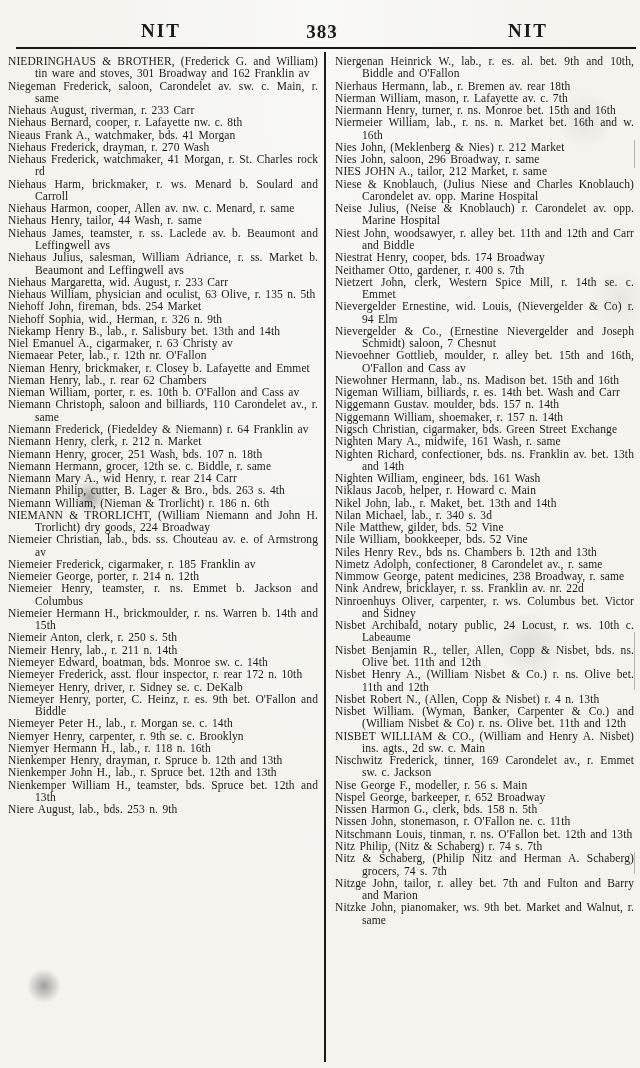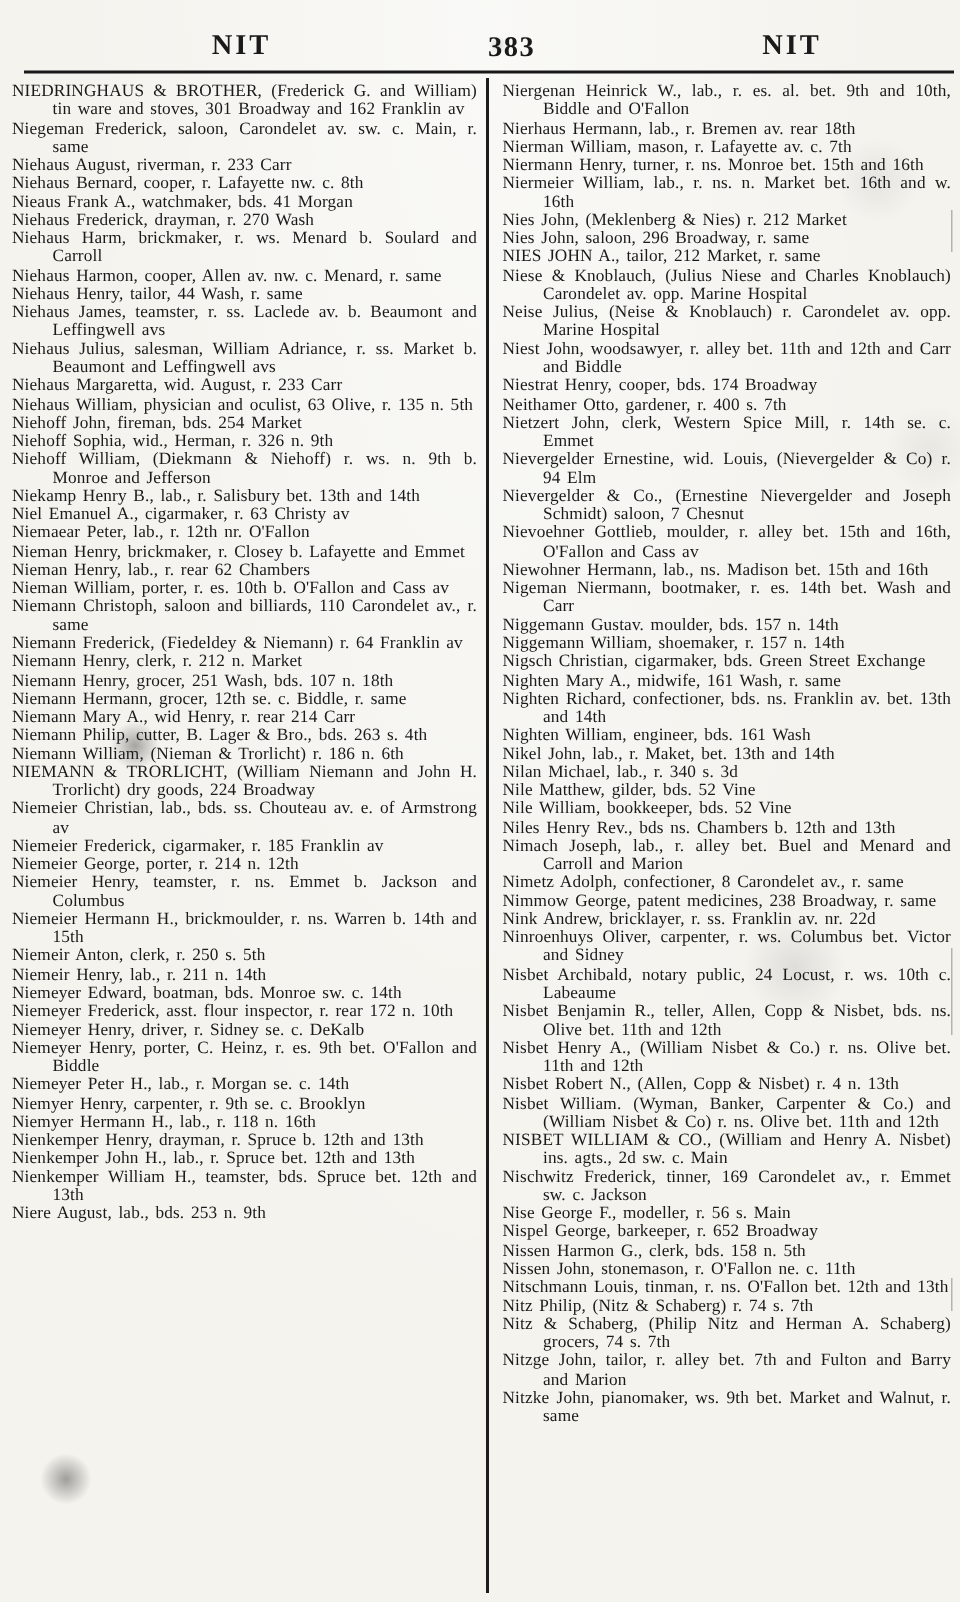--- a/index.html
+++ b/index.html
@@ -20,21 +20,21 @@
       radial-gradient(circle at 332px 30px, rgba(100,100,100,0.22), rgba(100,100,100,0) 6px),
       radial-gradient(circle at 620px 300px, rgba(120,120,120,0.10), rgba(120,120,120,0) 30px),
       radial-gradient(ellipse at 50% 0%, rgba(255,255,255,0.5), rgba(255,255,255,0) 60%);
   }
   .header{position:absolute;top:18px;left:0;right:0;height:28px;}
   .running-head{
     position:absolute;transform:translateX(-50%);
     font-weight:700;font-size:19px;letter-spacing:2px;white-space:nowrap;
   }
   .rh-left{left:161px;top:2px;}
-  .rh-center{left:341px;top:3px;letter-spacing:1px;}
+  .rh-center{left:322px;top:3px;letter-spacing:1px;}
   .rh-right{left:528px;top:2px;}
   .rule{position:absolute;top:47px;left:16px;width:620px;height:2px;background:#181818;}
   .cols{
     position:absolute;top:52px;left:0;width:640px;height:1010px;
     display:flex;align-items:stretch;justify-content:flex-end;
   }
   .col{box-sizing:border-box;font-size:11.5px;line-height:12.27px;}
   .col-left{width:324px;padding:3px 6px 0 8px;}
   .col-right{width:316px;border-left:2px solid #1c1c1c;padding:3px 6px 0 9px;}
   .entry{
@@ -60,30 +60,30 @@
   </div>
   <div class="rule"></div>
   <div class="cols">
     <div class="col col-left">
         <p class="entry">NIEDRINGHAUS &amp; BROTHER, (Frederick G. and William) tin ware and stoves, 301 Broadway and 162 Franklin av</p>
         <p class="entry">Niegeman Frederick, saloon, Carondelet av. sw. c. Main, r. same</p>
         <p class="entry">Niehaus August, riverman, r. 233 Carr</p>
         <p class="entry">Niehaus Bernard, cooper, r. Lafayette nw. c. 8th</p>
         <p class="entry">Nieaus Frank A., watchmaker, bds. 41 Morgan</p>
         <p class="entry">Niehaus Frederick, drayman, r. 270 Wash</p>
+        <p class="entry">Niehaus Frederick, watchmaker, 41 Morgan, r. St. Charles rock rd</p>
         <p class="entry">Niehaus Harm, brickmaker, r. ws. Menard b. Soulard and Carroll</p>
         <p class="entry">Niehaus Harmon, cooper, Allen av. nw. c. Menard, r. same</p>
         <p class="entry">Niehaus Henry, tailor, 44 Wash, r. same</p>
         <p class="entry">Niehaus James, teamster, r. ss. Laclede av. b. Beaumont and Leffingwell avs</p>
         <p class="entry">Niehaus Julius, salesman, William Adriance, r. ss. Market b. Beaumont and Leffingwell avs</p>
         <p class="entry">Niehaus Margaretta, wid. August, r. 233 Carr</p>
         <p class="entry">Niehaus William, physician and oculist, 63 Olive, r. 135 n. 5th</p>
         <p class="entry">Niehoff John, fireman, bds. 254 Market</p>
         <p class="entry">Niehoff Sophia, wid., Herman, r. 326 n. 9th</p>
-        <p class="entry">Niehoff William, (Diekmann &amp; Niehoff) r. ws. n. 9th b. Monroe and Jefferson</p>
         <p class="entry">Niekamp Henry B., lab., r. Salisbury bet. 13th and 14th</p>
         <p class="entry">Niel Emanuel A., cigarmaker, r. 63 Christy av</p>
         <p class="entry">Niemaear Peter, lab., r. 12th nr. O'Fallon</p>
         <p class="entry">Nieman Henry, brickmaker, r. Closey b. Lafayette and Emmet</p>
         <p class="entry">Nieman Henry, lab., r. rear 62 Chambers</p>
         <p class="entry">Nieman William, porter, r. es. 10th b. O'Fallon and Cass av</p>
         <p class="entry">Niemann Christoph, saloon and billiards, 110 Carondelet av., r. same</p>
         <p class="entry">Niemann Frederick, (Fiedeldey &amp; Niemann) r. 64 Franklin av</p>
         <p class="entry">Niemann Henry, clerk, r. 212 n. Market</p>
         <p class="entry">Niemann Henry, grocer, 251 Wash, bds. 107 n. 18th</p>
@@ -123,33 +123,33 @@
         <p class="entry">Niese &amp; Knoblauch, (Julius Niese and Charles Knoblauch) Carondelet av. opp. Marine Hospital</p>
         <p class="entry">Neise Julius, (Neise &amp; Knoblauch) r. Carondelet av. opp. Marine Hospital</p>
         <p class="entry">Niest John, woodsawyer, r. alley bet. 11th and 12th and Carr and Biddle</p>
         <p class="entry">Niestrat Henry, cooper, bds. 174 Broadway</p>
         <p class="entry">Neithamer Otto, gardener, r. 400 s. 7th</p>
         <p class="entry">Nietzert John, clerk, Western Spice Mill, r. 14th se. c. Emmet</p>
         <p class="entry">Nievergelder Ernestine, wid. Louis, (Nievergelder &amp; Co) r. 94 Elm</p>
         <p class="entry">Nievergelder &amp; Co., (Ernestine Nievergelder and Joseph Schmidt) saloon, 7 Chesnut</p>
         <p class="entry">Nievoehner Gottlieb, moulder, r. alley bet. 15th and 16th, O'Fallon and Cass av</p>
         <p class="entry">Niewohner Hermann, lab., ns. Madison bet. 15th and 16th</p>
-        <p class="entry">Nigeman Niermann, bootmaker, r. es. 14th bet. Wash and Carr</p>
+        <p class="entry">Nigeman William, billiards, r. es. 14th bet. Wash and Carr</p>
         <p class="entry">Niggemann Gustav. moulder, bds. 157 n. 14th</p>
         <p class="entry">Niggemann William, shoemaker, r. 157 n. 14th</p>
         <p class="entry">Nigsch Christian, cigarmaker, bds. Green Street Exchange</p>
         <p class="entry">Nighten Mary A., midwife, 161 Wash, r. same</p>
         <p class="entry">Nighten Richard, confectioner, bds. ns. Franklin av. bet. 13th and 14th</p>
         <p class="entry">Nighten William, engineer, bds. 161 Wash</p>
+        <p class="entry">Niklaus Jacob, helper, r. Howard c. Main</p>
         <p class="entry">Nikel John, lab., r. Maket, bet. 13th and 14th</p>
         <p class="entry">Nilan Michael, lab., r. 340 s. 3d</p>
         <p class="entry">Nile Matthew, gilder, bds. 52 Vine</p>
         <p class="entry">Nile William, bookkeeper, bds. 52 Vine</p>
         <p class="entry">Niles Henry Rev., bds ns. Chambers b. 12th and 13th</p>
-        <p class="entry">Nimach Joseph, lab., r. alley bet. Buel and Menard and Carroll and Marion</p>
         <p class="entry">Nimetz Adolph, confectioner, 8 Carondelet av., r. same</p>
         <p class="entry">Nimmow George, patent medicines, 238 Broadway, r. same</p>
         <p class="entry">Nink Andrew, bricklayer, r. ss. Franklin av. nr. 22d</p>
         <p class="entry">Ninroenhuys Oliver, carpenter, r. ws. Columbus bet. Victor and Sidney</p>
         <p class="entry">Nisbet Archibald, notary public, 24 Locust, r. ws. 10th c. Labeaume</p>
         <p class="entry">Nisbet Benjamin R., teller, Allen, Copp &amp; Nisbet, bds. ns. Olive bet. 11th and 12th</p>
         <p class="entry">Nisbet Henry A., (William Nisbet &amp; Co.) r. ns. Olive bet. 11th and 12th</p>
         <p class="entry">Nisbet Robert N., (Allen, Copp &amp; Nisbet) r. 4 n. 13th</p>
         <p class="entry">Nisbet William. (Wyman, Banker, Carpenter &amp; Co.) and (William Nisbet &amp; Co) r. ns. Olive bet. 11th and 12th</p>
         <p class="entry">NISBET WILLIAM &amp; CO., (William and Henry A. Nisbet) ins. agts., 2d sw. c. Main</p>

